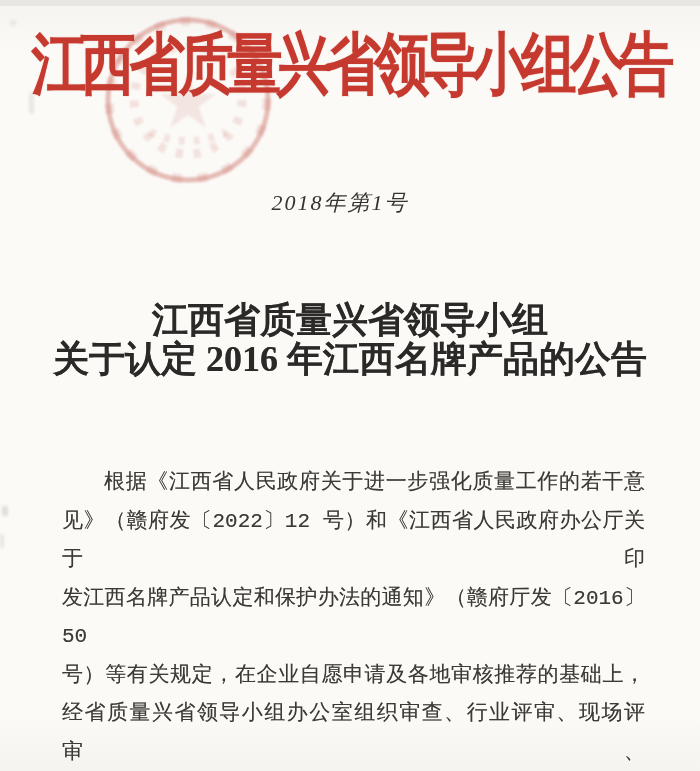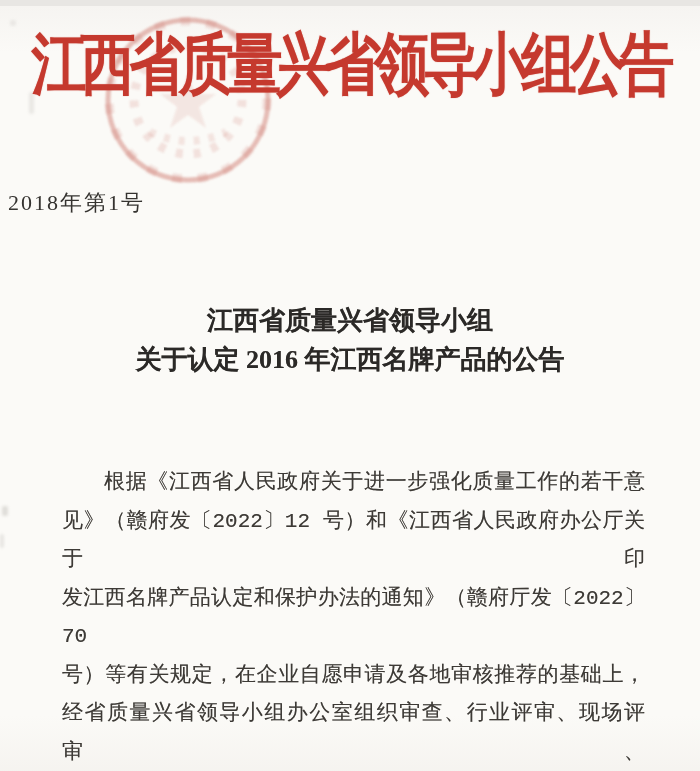--- a/index.html
+++ b/index.html
@@ -31,27 +31,28 @@
     position:absolute;left:0;top:16px;width:700px;
     text-align:center;
     font-size:55px;font-weight:700;
     letter-spacing:-6px;
     color:#c5392e;
     transform:scaleY(1.22);transform-origin:50% 10%;
     text-shadow:0 0 1px rgba(197,57,46,.55);
     white-space:nowrap;
   }
   .issue-no{
-    position:absolute;left:8px;top:182px;width:680px;
-    font-size:22px;color:#353330;letter-spacing:2px;
+    position:absolute;left:0;top:182px;width:680px;
+    text-align:center;
+    font-size:22px;color:#353330;letter-spacing:2px;font-style:italic;
   }
   .subtitle{
     position:absolute;left:0;top:295px;width:700px;
     text-align:center;font-weight:700;
-    font-size:26px;line-height:39px;color:#2b2927;
+    font-size:36px;line-height:39px;color:#2b2927;
     text-shadow:0 0 .5px rgba(43,41,39,.6);
   }
   .body-text{
     position:absolute;left:62px;top:458px;width:583px;
     font-size:21px;line-height:38.5px;color:#3d3a36;
     text-shadow:0 0 .5px rgba(61,58,54,.5);
   }
   .body-text .line{
     text-align:justify;
     text-align-last:justify;
@@ -86,20 +87,20 @@
   <div class="issue-no">2018年第1号</div>
 
   <div class="subtitle">
     <div>江西省质量兴省领导小组</div>
     <div>关于认定 2016 年江西名牌产品的公告</div>
   </div>
 
   <div class="body-text">
     <div class="line indent">根据《江西省人民政府关于进一步强化质量工作的若干意</div>
     <div class="line">见》（赣府发〔2022〕12 号）和《江西省人民政府办公厅关于印</div>
-    <div class="line">发江西名牌产品认定和保护办法的通知》（赣府厅发〔2022〕70</div>
+    <div class="line">发江西名牌产品认定和保护办法的通知》（赣府厅发〔2016〕50</div>
     <div class="line">号）等有关规定，在企业自愿申请及各地审核推荐的基础上，</div>
     <div class="line">经省质量兴省领导小组办公室组织审查、行业评审、现场评审、</div>
     <div class="line">市场测评、征求省有关部门意见，并经省质量兴省领导小组办</div>
 
   </div>
 
 </div>
 
 </body></html>

